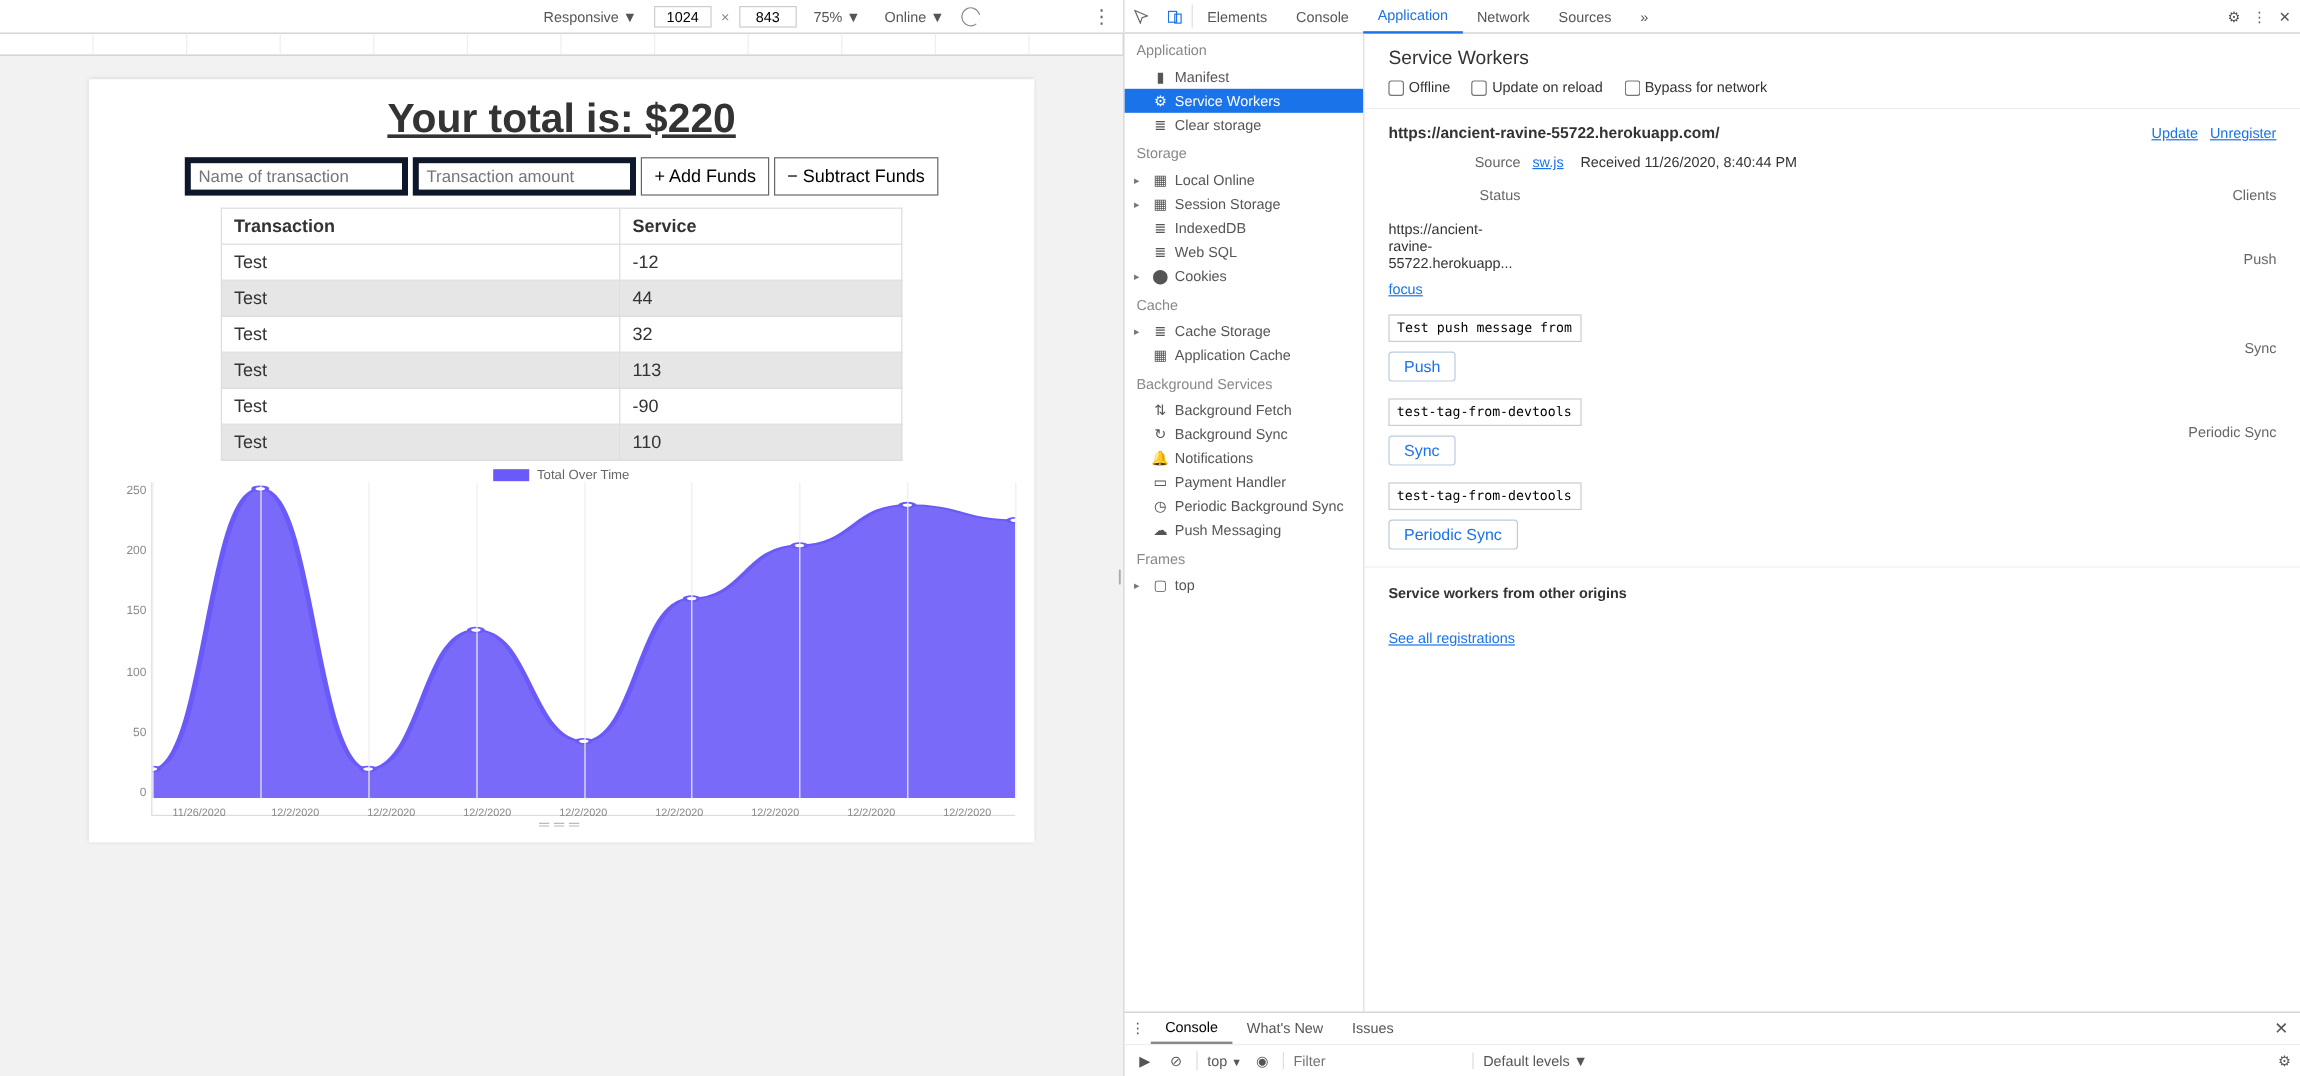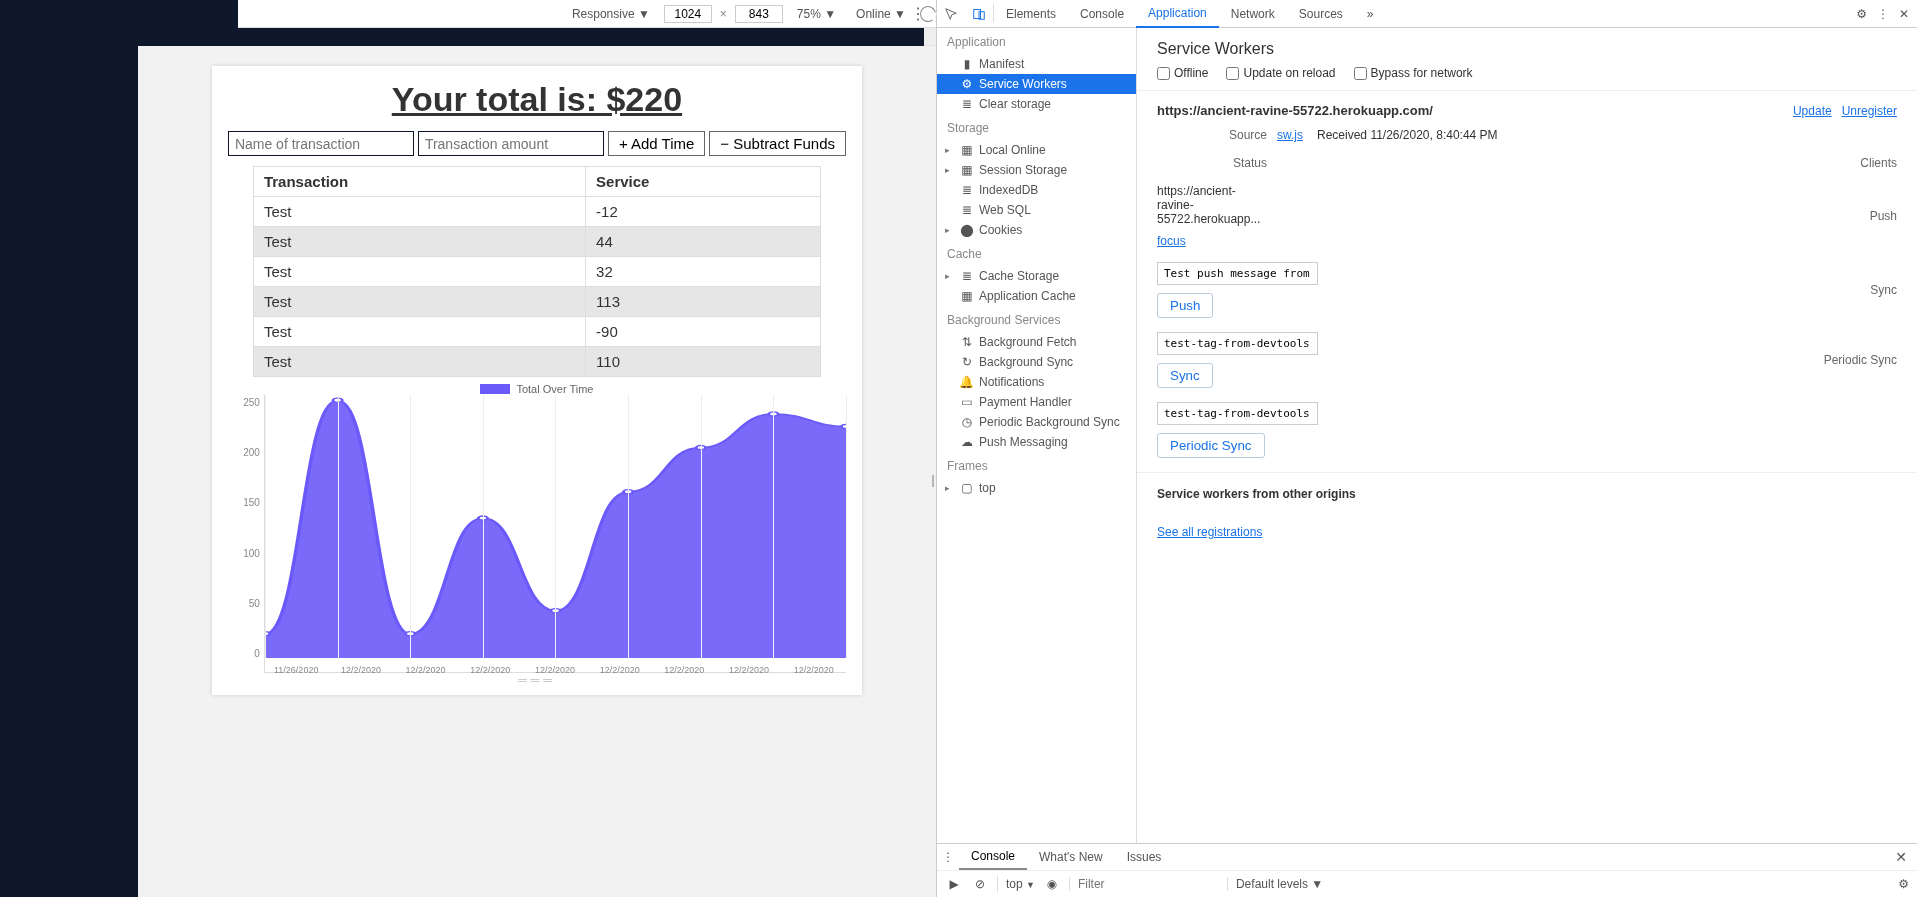--- a/index.html
+++ b/index.html
@@ -1,34 +1,34 @@
 <!DOCTYPE html>
 <html><head>
 <meta charset="utf-8">
 <style>
 * { box-sizing: border-box; margin: 0; padding: 0; }
 body { font-family: Arial, Helvetica, sans-serif; font-size: 13px; color: #333; background: #fff; overflow: hidden; }
 .root { display: flex; width: 1917px; height: 897px; }
-.left-pane { width: 936px; height: 100%; display: flex; flex-direction: column; background: #0f172a; align-items: flex-end; }
+.left-pane { width: 936px; height: 100%; display: flex; flex-direction: column; background: #0f172a; }
 .device-toolbar { height: 28px; background: #fff; border-bottom: 1px solid #ddd; display: flex; align-items: center; justify-content: center; gap: 8px; font-size: 12px; color: #555; position: relative; }
 .device-toolbar .spacer { flex: 0 0 320px; }
 .device-toolbar select, .device-toolbar input { font-size: 12px; border: 1px solid #ccc; padding: 1px 4px; background: #fff; }
 .device-toolbar .numbox { width: 48px; text-align: center; }
 .device-toolbar .dd { padding: 1px 6px; cursor: pointer; }
 .device-toolbar .x { color: #888; }
 .device-toolbar .rot { width:16px; height:16px; border:1.5px solid #888; border-radius:50%; position:relative; transform:rotate(20deg);}
 .device-toolbar .rot::after{content:"";position:absolute;width:2px;height:8px;background:#fff;right:-1px;top:3px;}
 .device-toolbar .menu-dots-right { position:absolute; right:10px; cursor:pointer; font-size:16px; color:#666;}
 .ruler { height: 18px; background: #fff; border-bottom: 1px solid #e4e4e4; display:flex;}
 .ruler-tick{flex:1;border-right:1px solid #eee;}
 .viewport-wrap { flex:1; background:#f2f2f2; overflow:auto; padding: 20px 74px; position:relative;}
 .app-card { background:#fff; box-shadow:0 0 4px rgba(0,0,0,0.15); padding: 14px 16px 8px; }
 .app-title { text-align:center; font-size:34px; font-weight:bold; text-decoration:underline; margin-bottom:12px;}
 .form-row { display:flex; gap:4px; justify-content:center; margin-bottom:10px;}
-.form-row input[type=text]{ border:1px solid #0f172a; padding:3px 6px; font-size:14px; width:186px;}
+.form-row input[type=text]{ border:5px solid #0f172a; padding:3px 6px; font-size:14px; width:186px;}
 .form-row button{ border:1px solid #666; background:#fff; padding:3px 10px; font-size:15px; cursor:pointer;}
 .tx-table-wrap{ display:flex; justify-content:center;}
 .tx-table { border:1px solid #ccc; border-collapse:collapse; width:568px; font-size:15px;}
 .tx-table th, .tx-table td { border:1px solid #ddd; padding:6px 10px; text-align:left;}
 .tx-table tbody tr:nth-child(even) td { background:#e6e6e6;}
 .chart-area { margin-top:6px; }
 .legend-row{ display:flex; justify-content:center; align-items:center; gap:6px; font-size:11px; color:#666;}
 .legend-swatch{ width:30px; height:10px; background:#6a5af9;}
 .chart-body{ position:relative; height:278px; display:flex; }
 .y-axis{ width:36px; display:flex; flex-direction:column; justify-content:space-between; align-items:flex-end; font-size:10px; color:#888; padding:2px 4px 14px 0;}
@@ -114,21 +114,21 @@
         <div class="ruler-tick"></div>
         <div class="ruler-tick"></div>
         <div class="ruler-tick"></div>
     </div>
     <div class="viewport-wrap">
       <div class="app-card">
         <div class="app-title">Your total is: $220</div>
         <div class="form-row">
           <input type="text" placeholder="Name of transaction" style="">
           <input type="text" placeholder="Transaction amount" style="">
-          <button>+ Add Time</button>
+          <button>+ Add Funds</button>
           <button>− Subtract Funds</button>
         </div>
         <div class="tx-table-wrap">
         <table class="tx-table">
           <thead>
                 <tr>
             <th>Transaction</th>
             <th>Service</th>
           </tr>
               </thead>

